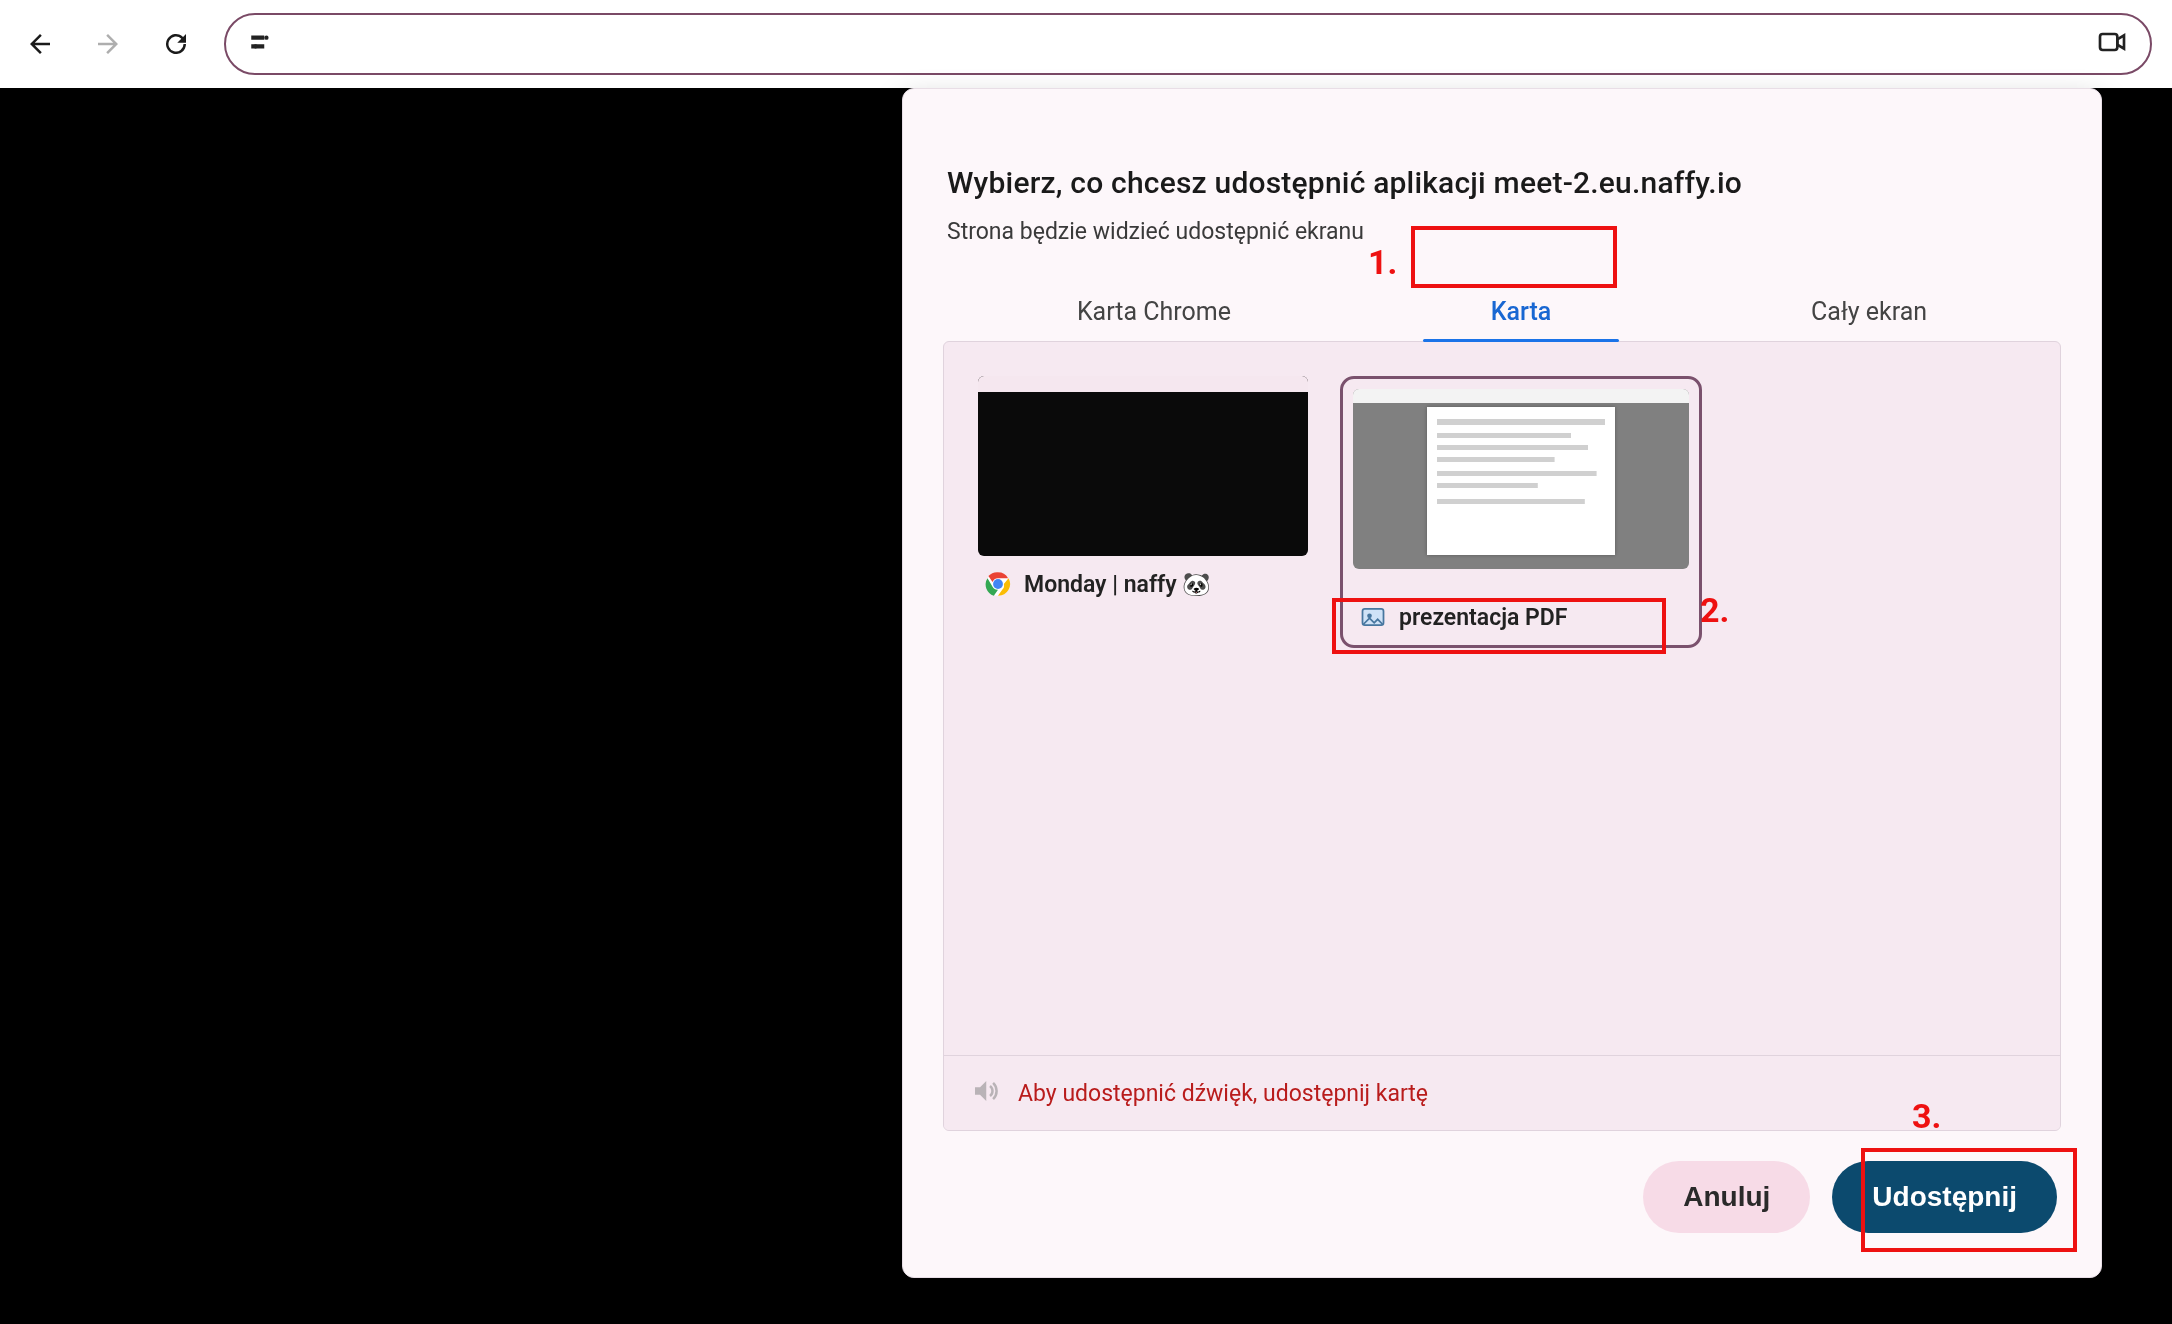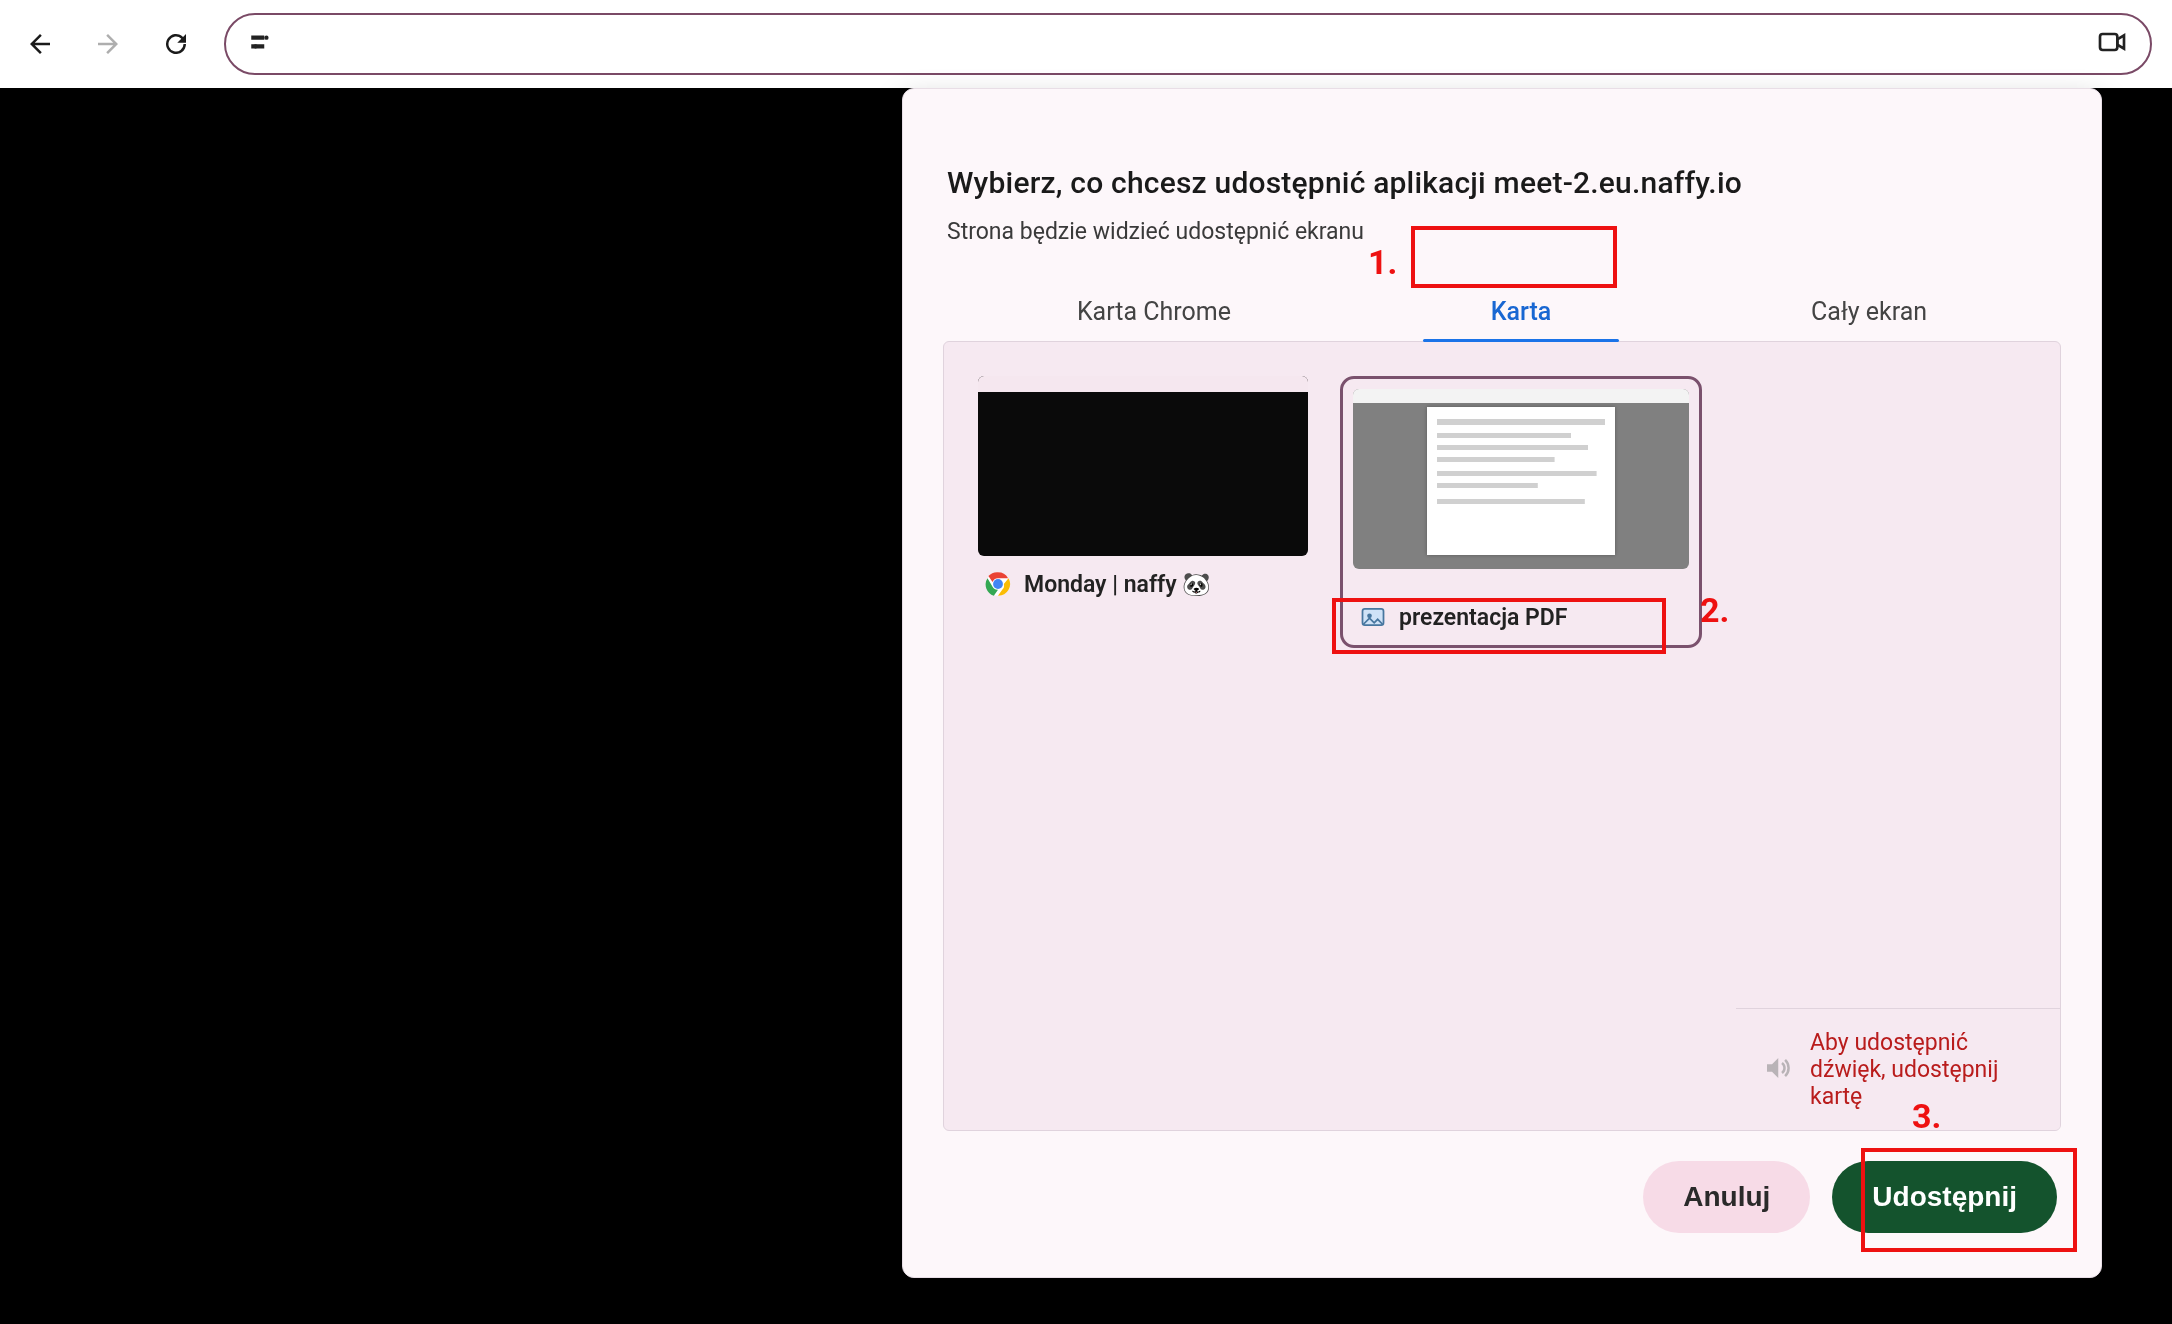--- a/index.html
+++ b/index.html
@@ -44,21 +44,21 @@
   }
   .tab { padding: 14px 10px 14px 10px; font-size: 25px; color: #444; cursor: pointer; position: relative; }
   .tab.active { color: #1967d2; font-weight: 500; }
   .tab.active::after {
     content: ""; position: absolute; left: -58px; right: -58px; bottom: -2px; height: 3px;
     background: #1a73e8; border-radius: 2px;
   }
 
   .picker-area {
     margin: 0 40px; border: 1px solid #e0d3dd; border-radius: 6px;
-    background: #f6e9f1; flex: 1; display: flex; flex-direction: row;
+    background: #f6e9f1; flex: 1; display: flex; flex-direction: column;
     overflow: hidden;
   }
   .thumbs { display: flex; gap: 32px; padding: 34px 34px 20px 34px; align-items: flex-start; }
   .thumb-card { width: 330px; cursor: pointer; }
   .thumb-card.selected { border: 3px solid #7a516d; border-radius: 14px; padding: 10px; width: 362px; }
 
   .thumb-img { width: 100%; height: 180px; border-radius: 6px; background: #111; position: relative; overflow: hidden; }
   .thumb-img.chrome-dark { background: #0a0a0a; }
   .thumb-img.chrome-dark::before {
     content: ""; position: absolute; top: 0; left: 0; right: 0; height: 16px; background: #f5e7ef;
@@ -94,21 +94,21 @@
   }
   .audio-hint svg { width: 30px; height: 30px; opacity: .55; }
   .audio-hint-text { font-size: 23px; color: #b91c1c; }
 
   .modal-footer {
     display: flex; justify-content: flex-end; align-items: center;
     gap: 22px; padding: 30px 44px 44px 44px;
   }
   .btn { border: none; font-size: 28px; font-weight: 700; padding: 20px 40px; border-radius: 40px; cursor: pointer; }
   .btn-cancel { background: #f7dbe7; color: #2a2a2a; }
-  .btn-share  { background: #14532d; color: #fff; }
+  .btn-share  { background: #0c4a6e; color: #fff; }
 
   
   .callout { position: absolute; border: 4px solid #e11; pointer-events: none; }
   .callout-label { position: absolute; color: #e11; font-size: 34px; font-weight: 700; pointer-events: none; }
 </style>
 </head>
 <body>
 
 <div class="browser-toolbar">
   <div class="nav-icon">

